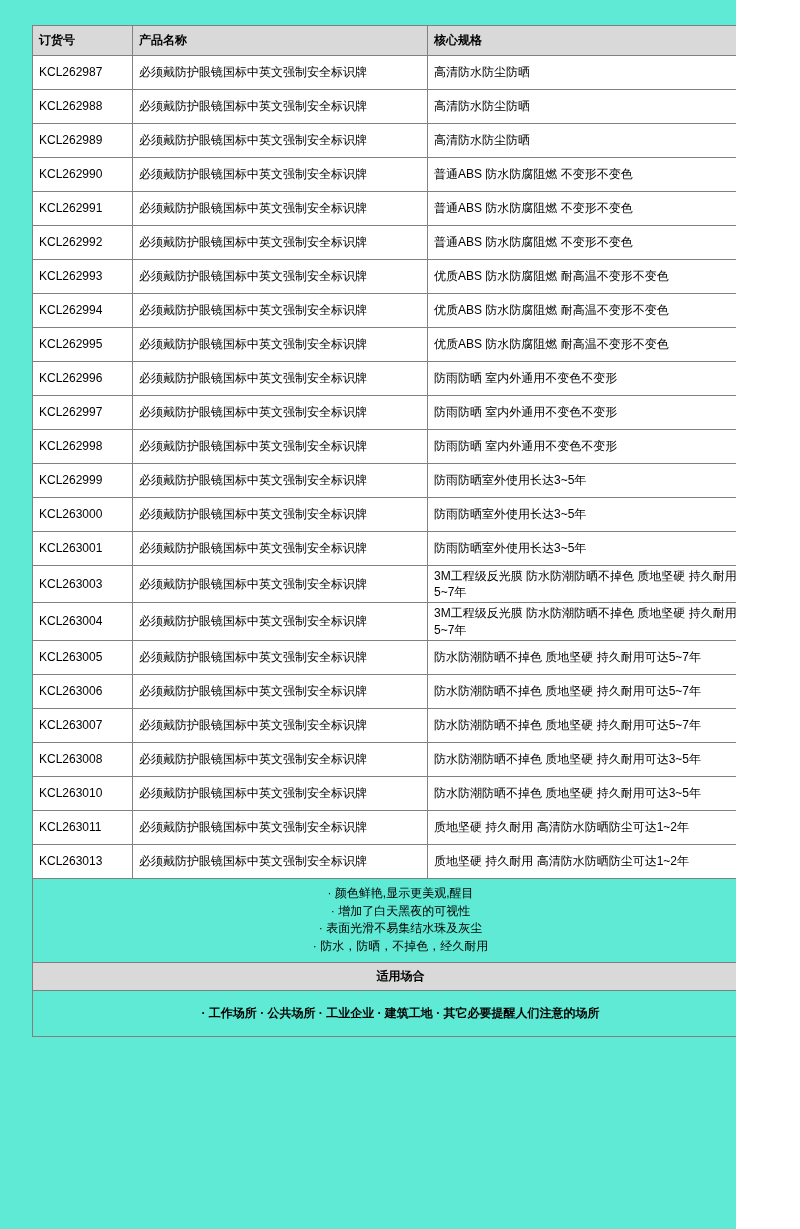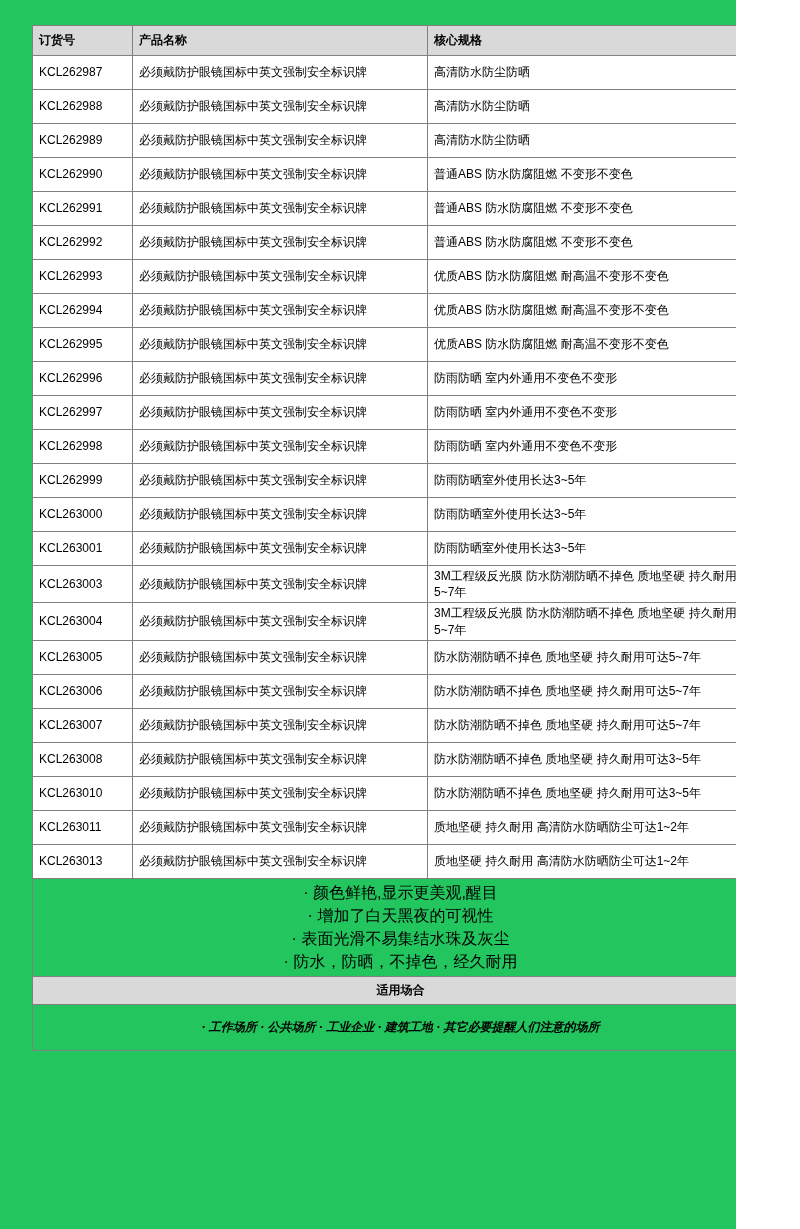--- a/index.html
+++ b/index.html
@@ -5,21 +5,21 @@
   * { margin: 0; padding: 0; box-sizing: border-box; }
   html, body {
     background: #ffffff;
     font-family: "Liberation Sans", "DejaVu Sans", sans-serif;
     color: #000000;
   }
   .sheet {
     position: relative;
     width: 736px;
     height: 1229px;
-    background: #22c55e;
+    background: #5eead4;
     overflow: hidden;
   }
   table.product-table {
     position: absolute;
     left: 32px;
     top: 25px;
     width: 737px;
     border-collapse: collapse;
     table-layout: fixed;
     font-size: 12px;
@@ -50,29 +50,28 @@
     height: 28px;
   }
   td.features-cell {
     height: 84px;
     text-align: center;
     vertical-align: middle;
     padding: 6px 10px;
   }
   .feature-line {
     line-height: 1.45;
-    font-size: 16px;
+    font-size: 12px;
   }
   td.occasions-cell {
     height: 46px;
     text-align: center;
     vertical-align: middle;
     font-weight: bold;
     font-size: 12px;
-    font-style: italic;
   }
 </style>
 </head>
 <body>
 
 <div class="sheet">
   <table class="product-table">
     <colgroup>
       <col style="width:100px">
       <col style="width:295px">

